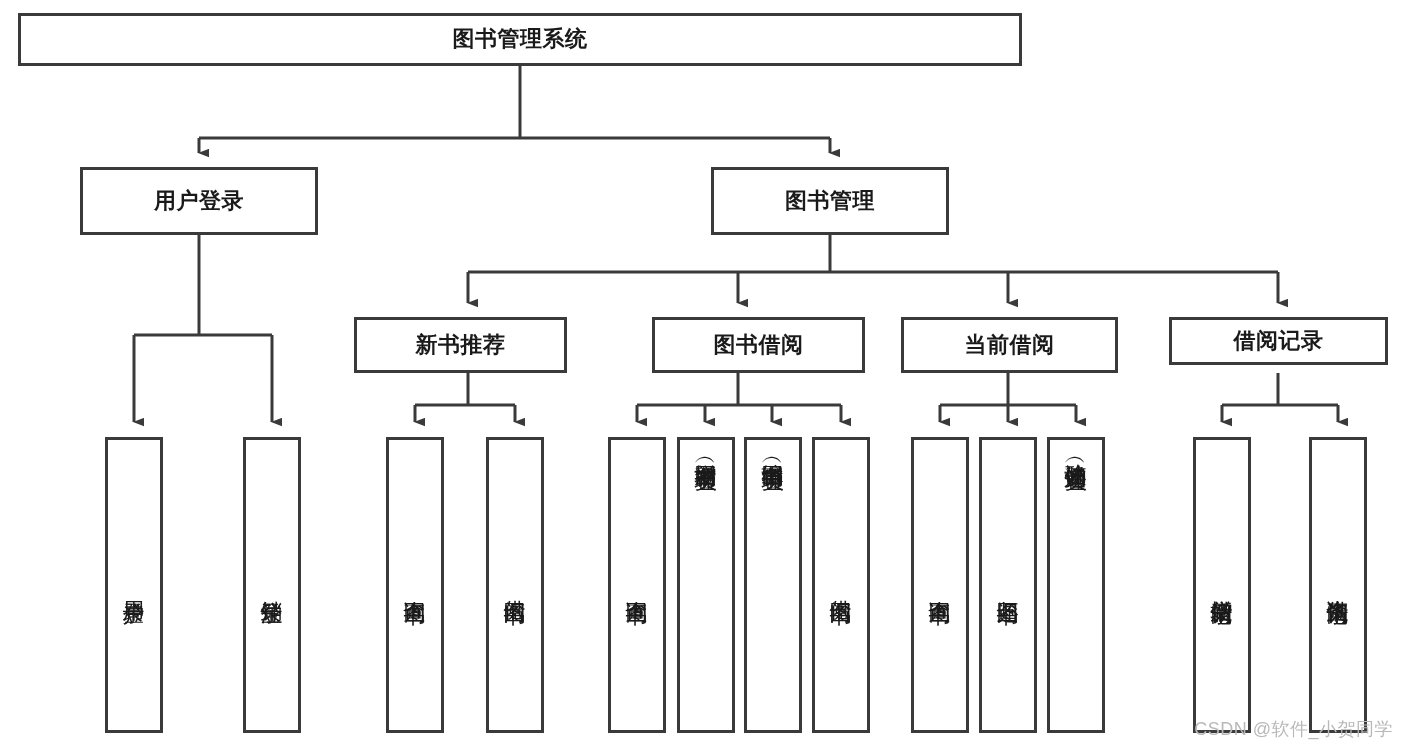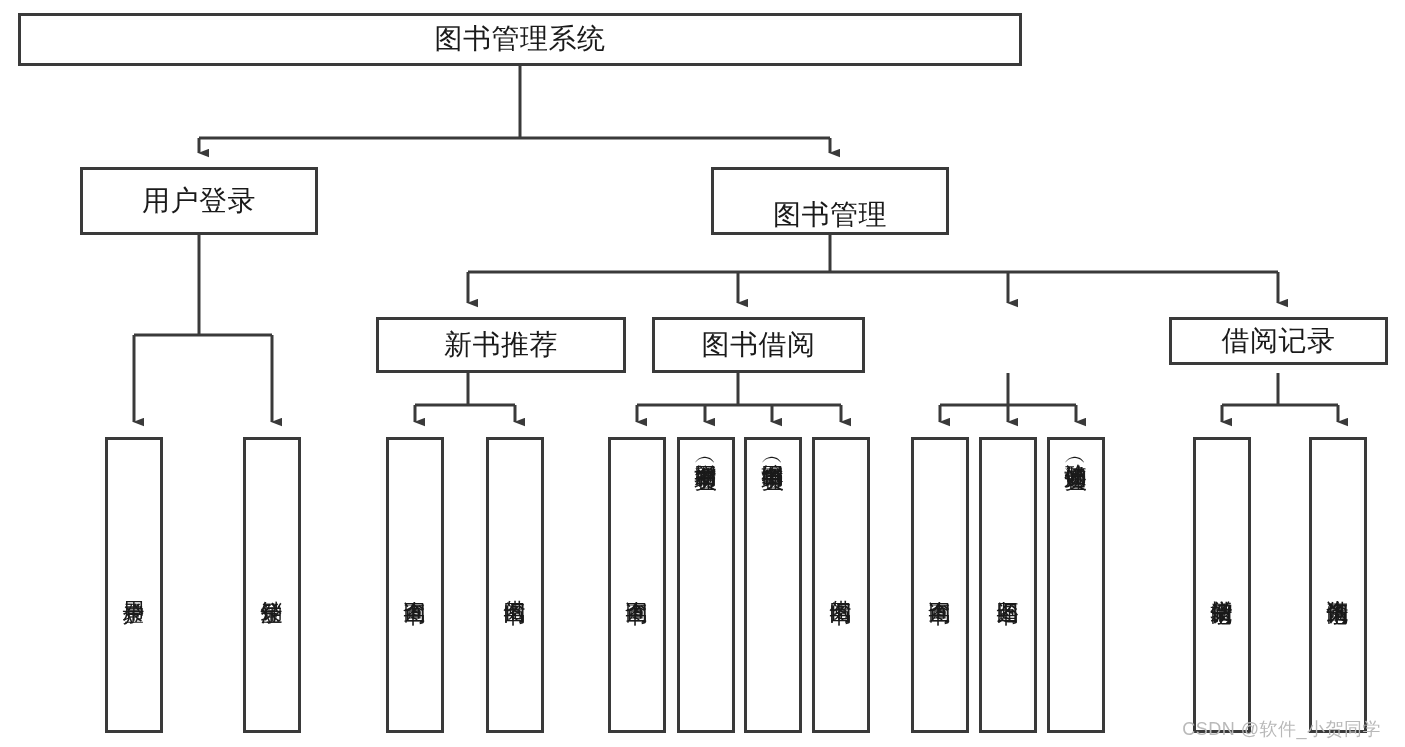--- a/index.html
+++ b/index.html
@@ -38,42 +38,43 @@
     color: #1a1a1a;
   }
   .node-label {
     display: block;
     text-align: center;
     line-height: 1.22;
     color: #1a1a1a;
   }
   .node.horizontal .node-label {
     writing-mode: horizontal-tb;
-    font-size: 28px;
+    font-size: 22px;
     letter-spacing: 0.5px;
+    font-weight: bold;
   }
   .node.vertical {
     align-items: flex-start;
     justify-content: center;
     padding-top: 6px;
   }
   .node.vertical .node-label {
     writing-mode: vertical-rl;
     text-orientation: upright;
     font-size: 22px;
     letter-spacing: 1px;
     line-height: 1.05;
   }
   .node.vertical.centered {
     align-items: center;
     padding-top: 0;
   }
   #watermark {
     position: absolute;
-    right: 24px;
+    right: 12px;
     bottom: 6px;
     font-size: 18px;
     color: #b9b9b9;
     letter-spacing: 0.5px;
     pointer-events: none;
     white-space: nowrap;
   }
 </style>
 </head>
 <body>
@@ -143,32 +144,35 @@
   </svg>
 
   <div class="node horizontal" style="left:18px; top:13px; width:1004px; height:53px;">
     <span class="node-label">图书管理系统</span>
   </div>
 
   <div class="node horizontal" style="left:80px; top:167px; width:238px; height:68px;">
     <span class="node-label">用户登录</span>
   </div>
 
-  <div class="node horizontal" style="left:711px; top:167px; width:238px; height:68px;align-items:flex-end;">
+  <div class="node horizontal" style="left:711px; top:167px; width:238px; height:68px;">
     <span class="node-label">图书管理</span>
   </div>
 
-  <div class="node horizontal" style="left:376px; top:317px; width:250px; height:56px;">
+  <div class="node horizontal" style="left:354px; top:317px; width:213px; height:56px;">
     <span class="node-label">新书推荐</span>
   </div>
 
   <div class="node horizontal" style="left:652px; top:317px; width:213px; height:56px;">
     <span class="node-label">图书借阅</span>
   </div>
 
+  <div class="node horizontal" style="left:901px; top:317px; width:217px; height:56px;">
+    <span class="node-label">当前借阅</span>
+  </div>
 
   <div class="node horizontal" style="left:1169px; top:317px; width:219px; height:48px;">
     <span class="node-label">借阅记录</span>
   </div>
 
   <div class="node vertical centered" style="left:105px; top:437px; width:58px; height:296px;">
     <span class="node-label">用户登录</span>
   </div>
 
   <div class="node vertical centered" style="left:243px; top:437px; width:58px; height:296px;">

